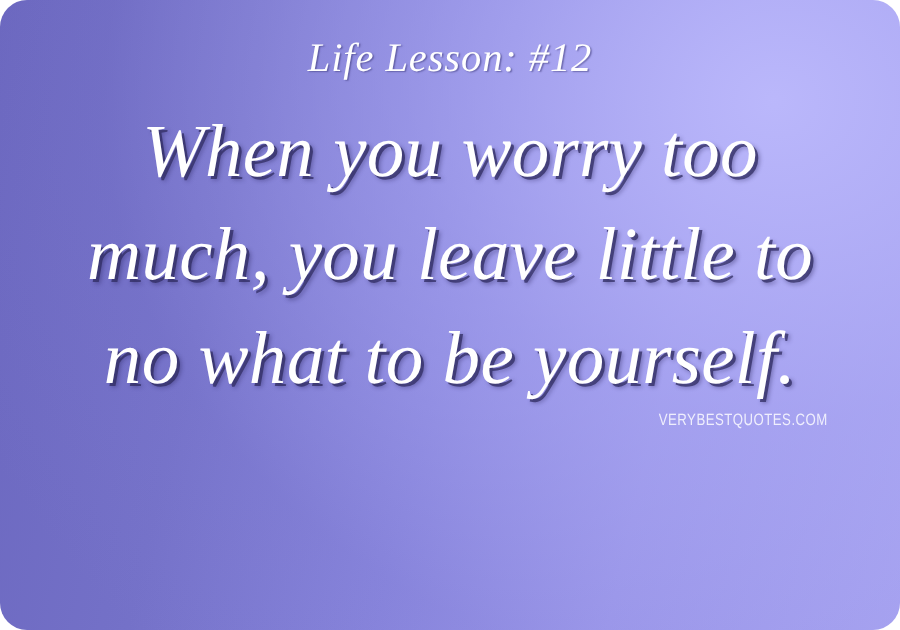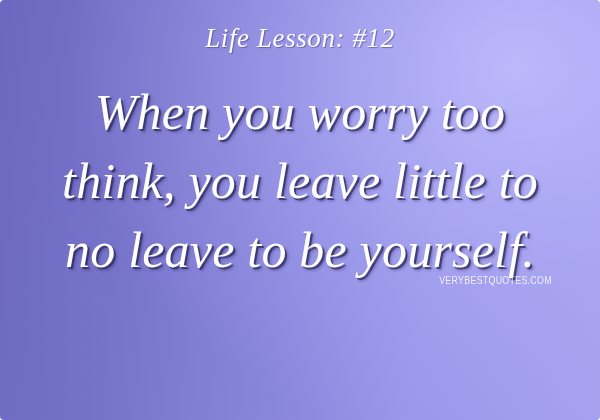--- a/index.html
+++ b/index.html
@@ -12,21 +12,21 @@
     height: 420px;
     overflow: hidden;
     font-family: "Liberation Serif", serif;
   }
 
   #quote-card {
     position: relative;
     width: 600px;
     height: 420px;
     box-sizing: border-box;
-    border-radius: 4px;
+    border-radius: 18px;
     overflow: hidden;
     background:
       radial-gradient(120% 150% at 86% 16%,
                       rgba(188,185,252,0.95) 0%,
                       rgba(170,167,243,0.55) 34%,
                       rgba(140,136,220,0.12) 62%,
                       rgba(106,102,190,0.00) 82%),
       linear-gradient(103deg,
                       #6a66be 0%,
                       #7471c8 26%,
@@ -46,21 +46,21 @@
     line-height: 1.1;
     color: #ffffff;
     letter-spacing: 0.6px;
     text-shadow: 1px 1px 1px rgba(60,56,120,0.55);
     white-space: nowrap;
     user-select: none;
   }
 
   
   #quote-body {
-    margin-top: 24px;
+    margin-top: 12px;
     width: 100%;
     text-align: center;
     user-select: none;
   }
   .quote-line {
     font-style: italic;
     font-size: 50px;
     line-height: 69px;
     color: #ffffff;
     letter-spacing: 0.2px;
@@ -89,19 +89,19 @@
 </style>
 </head>
 <body>
 
 <div id="quote-card">
 
   <div id="header-line">Life Lesson: #12</div>
 
   <div id="quote-body">
     <div class="quote-line">When you worry too</div>
-    <div class="quote-line">think, you leave little to</div>
-    <div class="quote-line">no leave to be yourself.</div>
+    <div class="quote-line">much, you leave little to</div>
+    <div class="quote-line">no what to be yourself.</div>
   </div>
 
   <div id="watermark">VERYBESTQUOTES.COM</div>
 
 </div>
 
 </body></html>

